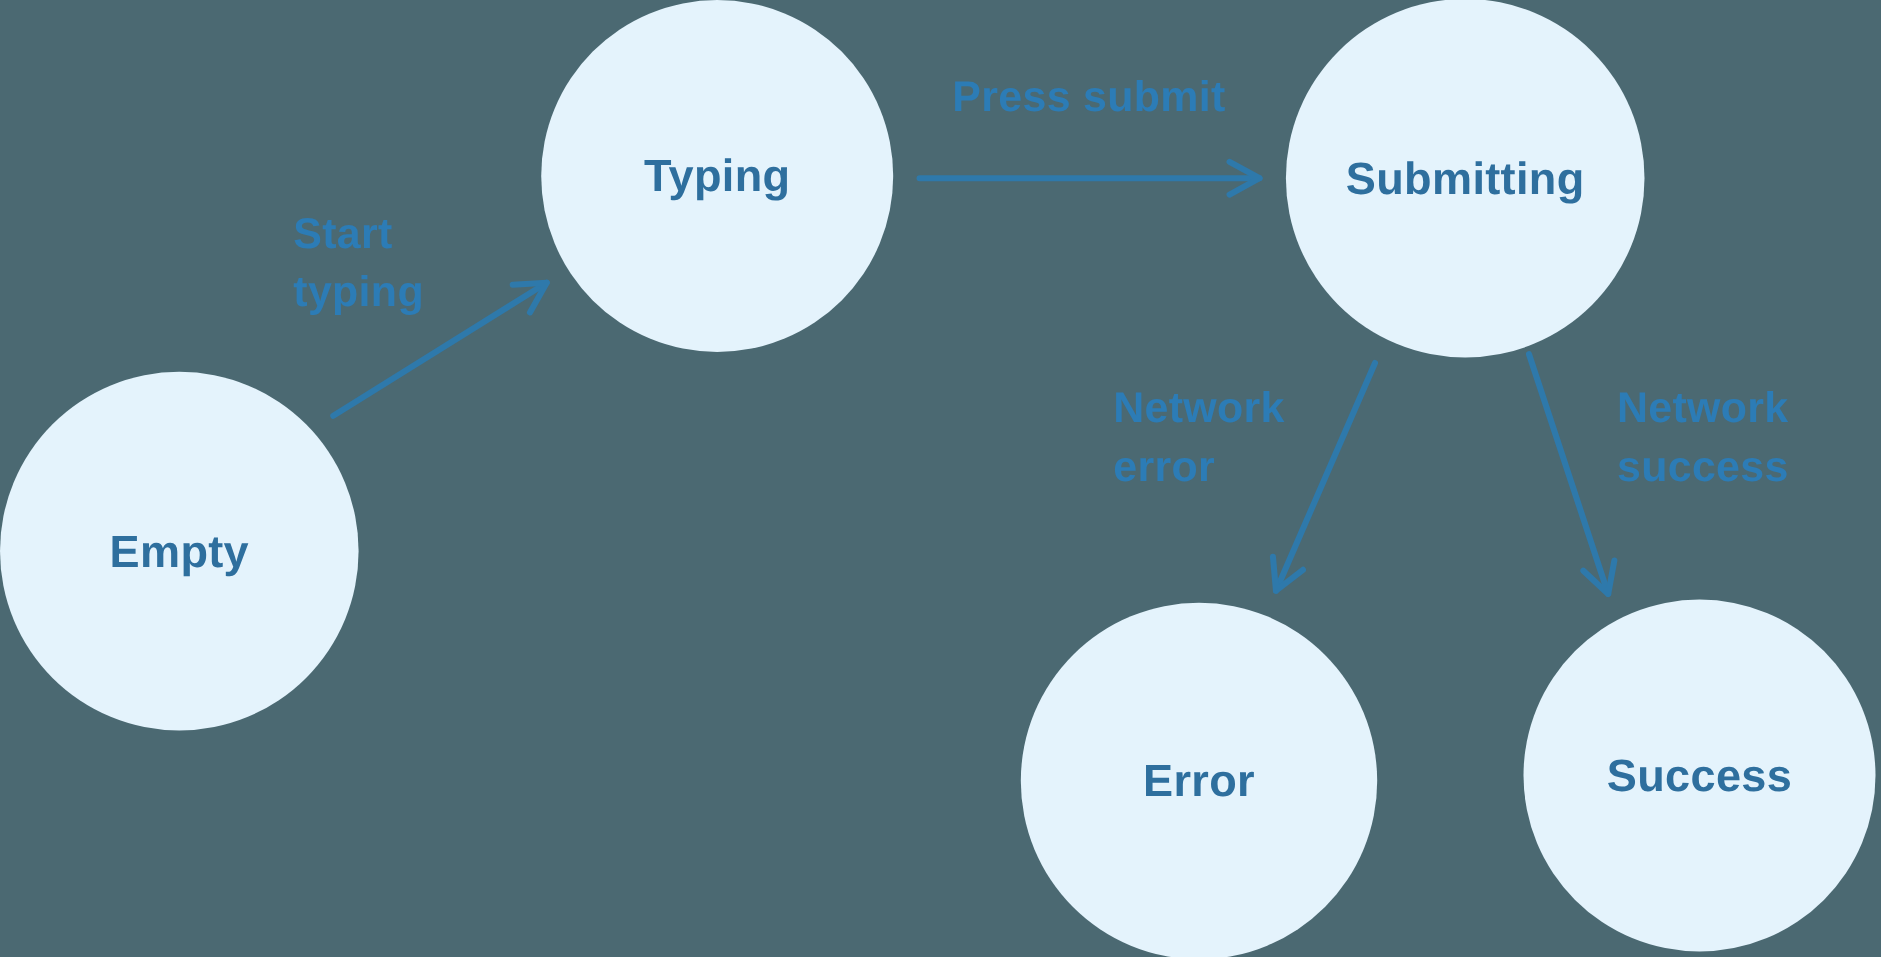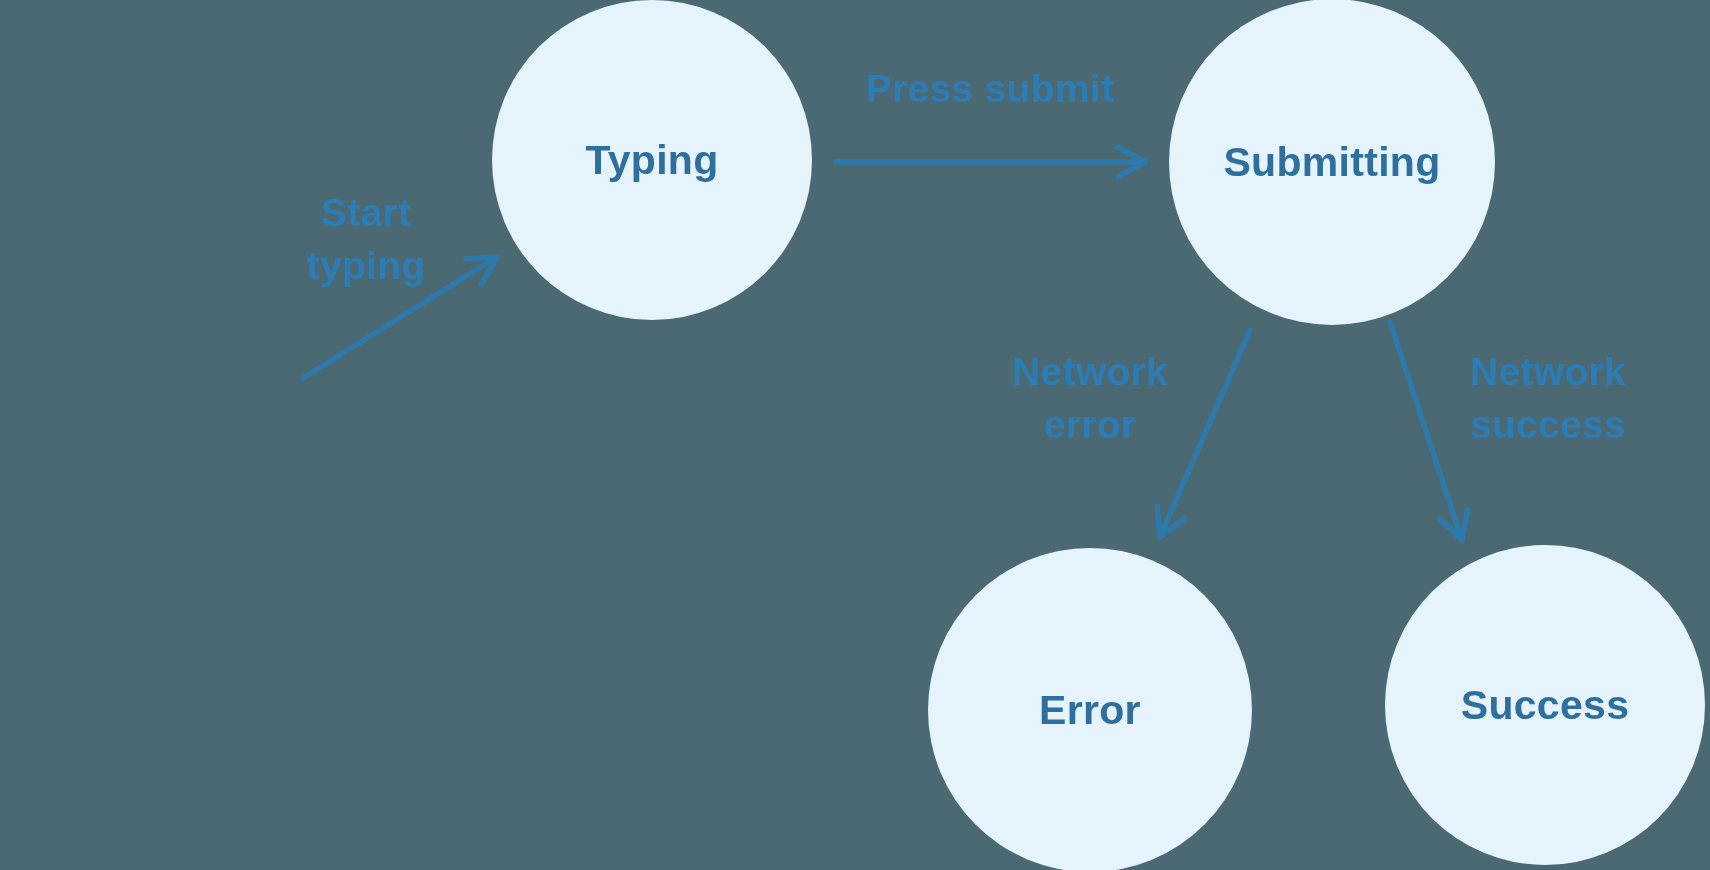--- a/index.html
+++ b/index.html
@@ -47,21 +47,20 @@
     font-weight: 700;
     letter-spacing: 0.3px;
   }
   .edge-label {
     position: absolute;
     transform: translate(-50%, -50%);
     color: var(--edge-label, #2c7cb6);
     font-size: 39px;
     font-weight: 700;
     line-height: 53px;
-    text-align: center;
     white-space: nowrap;
     letter-spacing: 0.3px;
   }
 </style>
 </head>
 <body style="--bg: #4b6972;">
 
 <div id="canvas" style="--bg: #4b6972; --node-fill: #e4f3fc; --node-text: #2e6f9e; --edge-stroke: #2e79ab; --edge-label: #2c7cb6;">
   <svg id="edges-svg" viewBox="0 0 1710 870" xmlns="http://www.w3.org/2000/svg">
       <g>
@@ -75,34 +74,37 @@
       <g>
         <line x1="1250" y1="330" x2="1160" y2="537"></line>
         <polyline points="1157.2,506.1 1160,537 1184.5,518.0"></polyline>
       </g>
       <g>
         <line x1="1390" y1="322" x2="1462" y2="540"></line>
         <polyline points="1439.4,518.8 1462,540 1467.6,509.5"></polyline>
       </g>
     </svg>
 
-<div class="edge-label" style="left: 326px; top: 239px; margin-left: 40px;">
+<div class="edge-label" style="left: 326px; top: 239px;">
       <div>Start</div>
       <div>typing</div>
     </div>
     <div class="edge-label" style="left: 990px; top: 88px;">
       <div>Press submit</div>
     </div>
     <div class="edge-label" style="left: 1090px; top: 398px;">
       <div>Network</div>
       <div>error</div>
     </div>
     <div class="edge-label" style="left: 1548px; top: 398px;">
       <div>Network</div>
       <div>success</div>
+    </div>
+    <div class="node" style="left: 0px; top: 338px; width: 326px; height: 326px;">
+      <span>Empty</span>
     </div>
     <div class="node" style="left: 492px; top: 0px; width: 320px; height: 320px;">
       <span>Typing</span>
     </div>
     <div class="node" style="left: 1169px; top: -1px; width: 326px; height: 326px; text-align: center;">
       <span>Submitting</span>
     </div>
     <div class="node" style="left: 928px; top: 548px; width: 324px; height: 324px;">
       <span>Error</span>
     </div>

